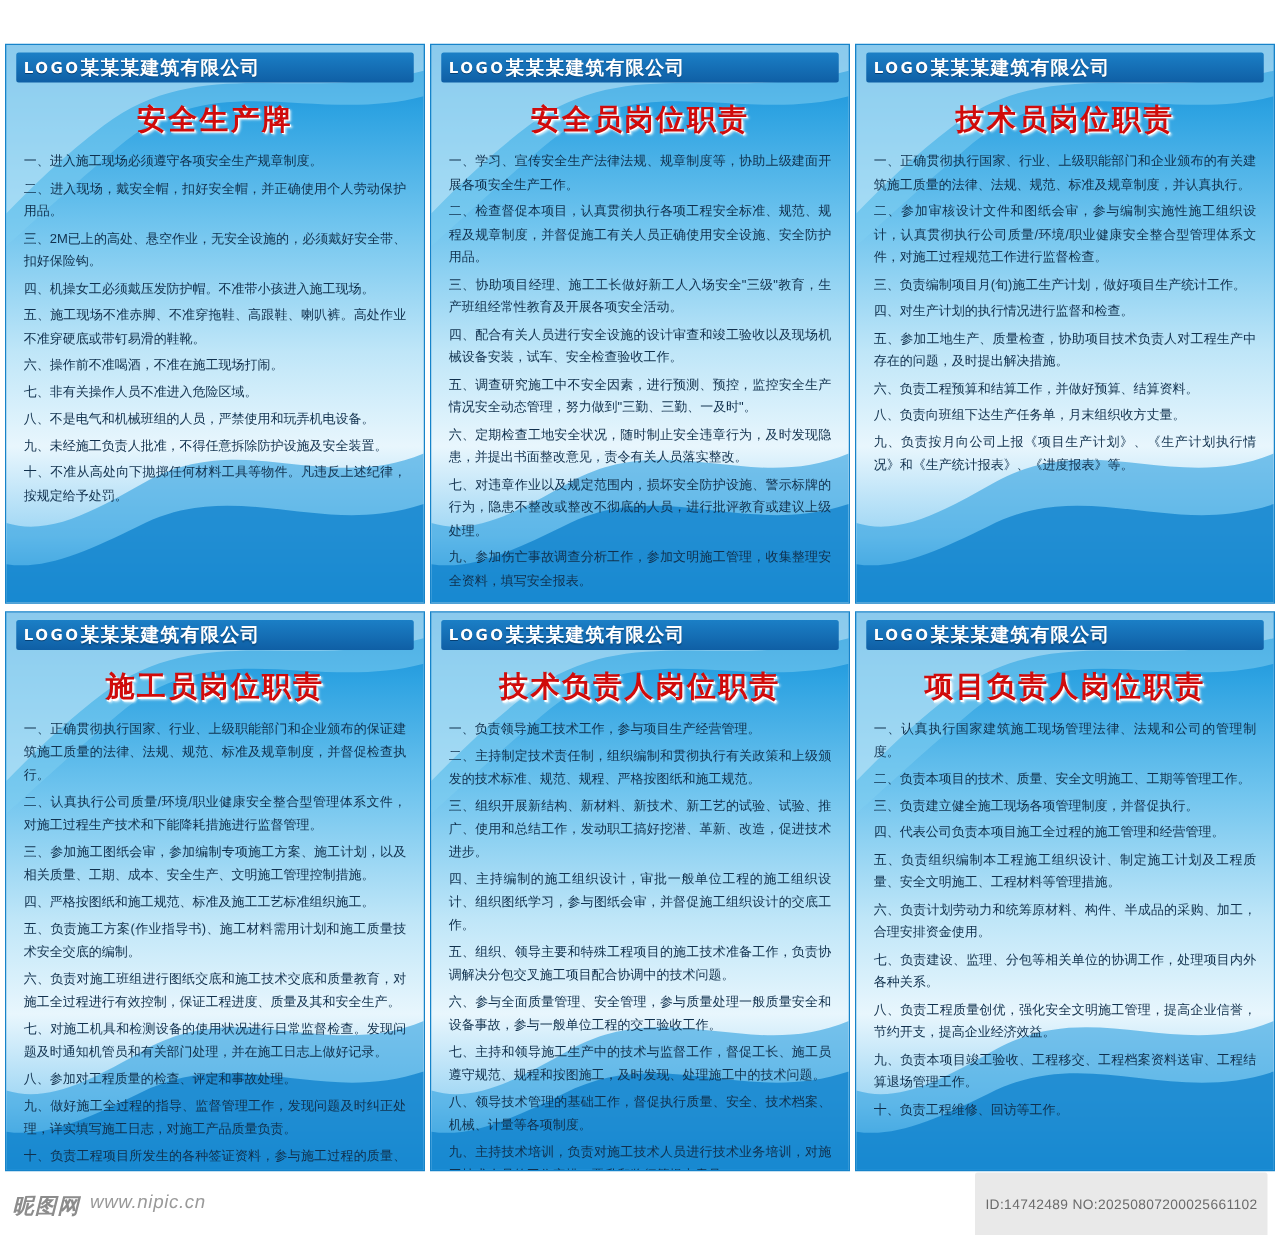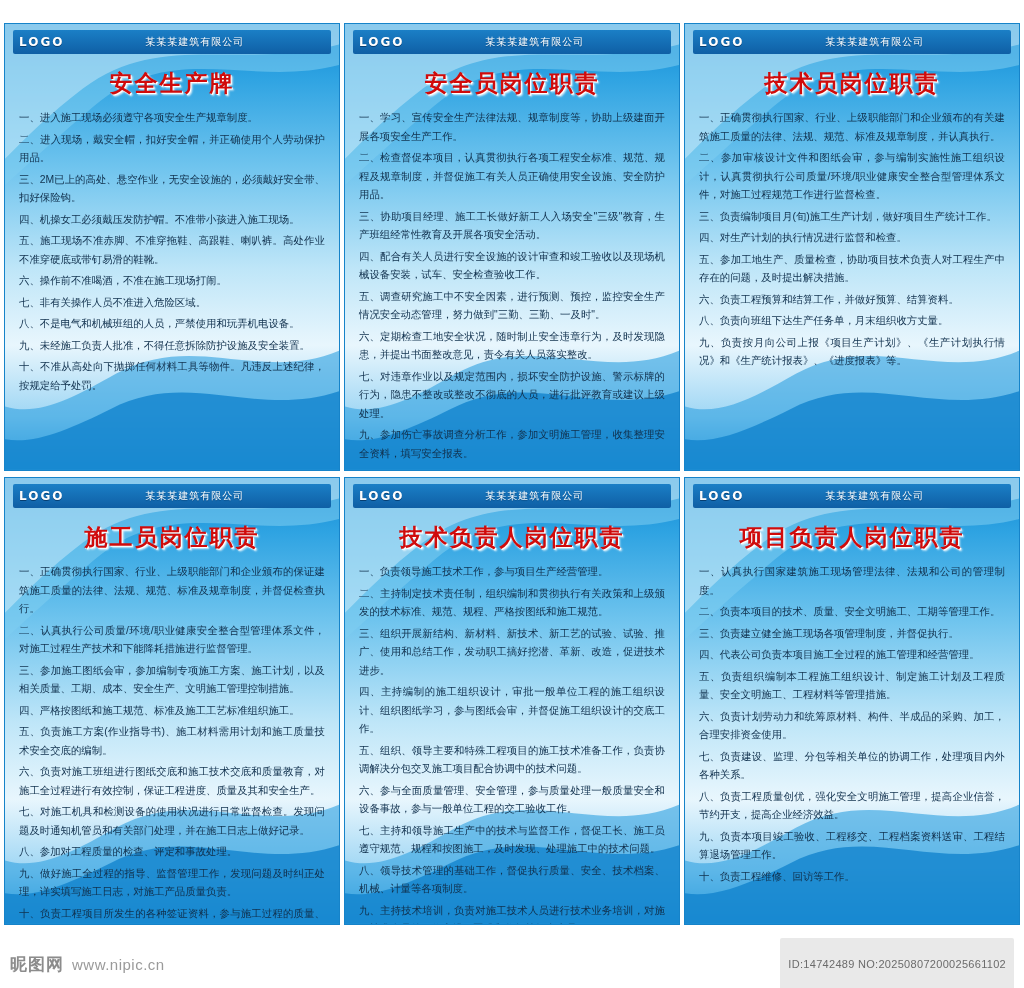--- a/index.html
+++ b/index.html
@@ -5,21 +5,21 @@
   html,body{margin:0;padding:0;}
   body{
     width:1024px;height:988px;
     background:#ffffff;
     font-family:"Liberation Sans","DejaVu Sans",sans-serif;
     overflow:hidden;
     position:relative;
   }
   .grid{
     position:absolute;
-    left:0;top:4px;
+    left:0;top:16px;
     width:1024px;height:940px;
     display:grid;
     grid-template-columns:repeat(3,1fr);
     grid-template-rows:repeat(2,1fr);
     gap:6px 4px;
     padding:19px 4px;
     box-sizing:border-box;
   }
   .board{
     position:relative;
@@ -50,24 +50,24 @@
     color:#ffffff;
     font-weight:bold;
     font-size:12px;
     letter-spacing:2px;
     font-family:"DejaVu Sans",sans-serif;
     text-shadow:0 1px 0 #063f72;
     flex:0 0 auto;
   }
   .logo-company{
     flex:1;
-    text-align:center;
+    text-align:left;
     color:#ffffff;
-    font-size:10px;
-    font-weight:normal;
+    font-size:15px;
+    font-weight:bold;
     letter-spacing:1px;
     text-shadow:0 1px 1px #0a4d86;
     white-space:nowrap;
     overflow:hidden;
   }
   .board-title{
     position:relative;
     z-index:5;
     text-align:center;
     margin:14px 6px 10px 6px;
@@ -97,23 +97,24 @@
     width:1024px;height:48px;
     background:#ffffff;
     display:flex;
     align-items:center;
     justify-content:space-between;
     box-sizing:border-box;
     padding:0 10px;
   }
   .watermark{
     display:flex;
-    align-items:center;
+    align-items:flex-start;
     gap:8px;
     color:#9a9a9a;
+    font-style:italic;
   }
   .wm-logo{
     font-size:17px;
     font-weight:bold;
     color:#8c8c8c;
     letter-spacing:1px;
   }
   .wm-url{
     font-size:15px;
     color:#9a9a9a;

